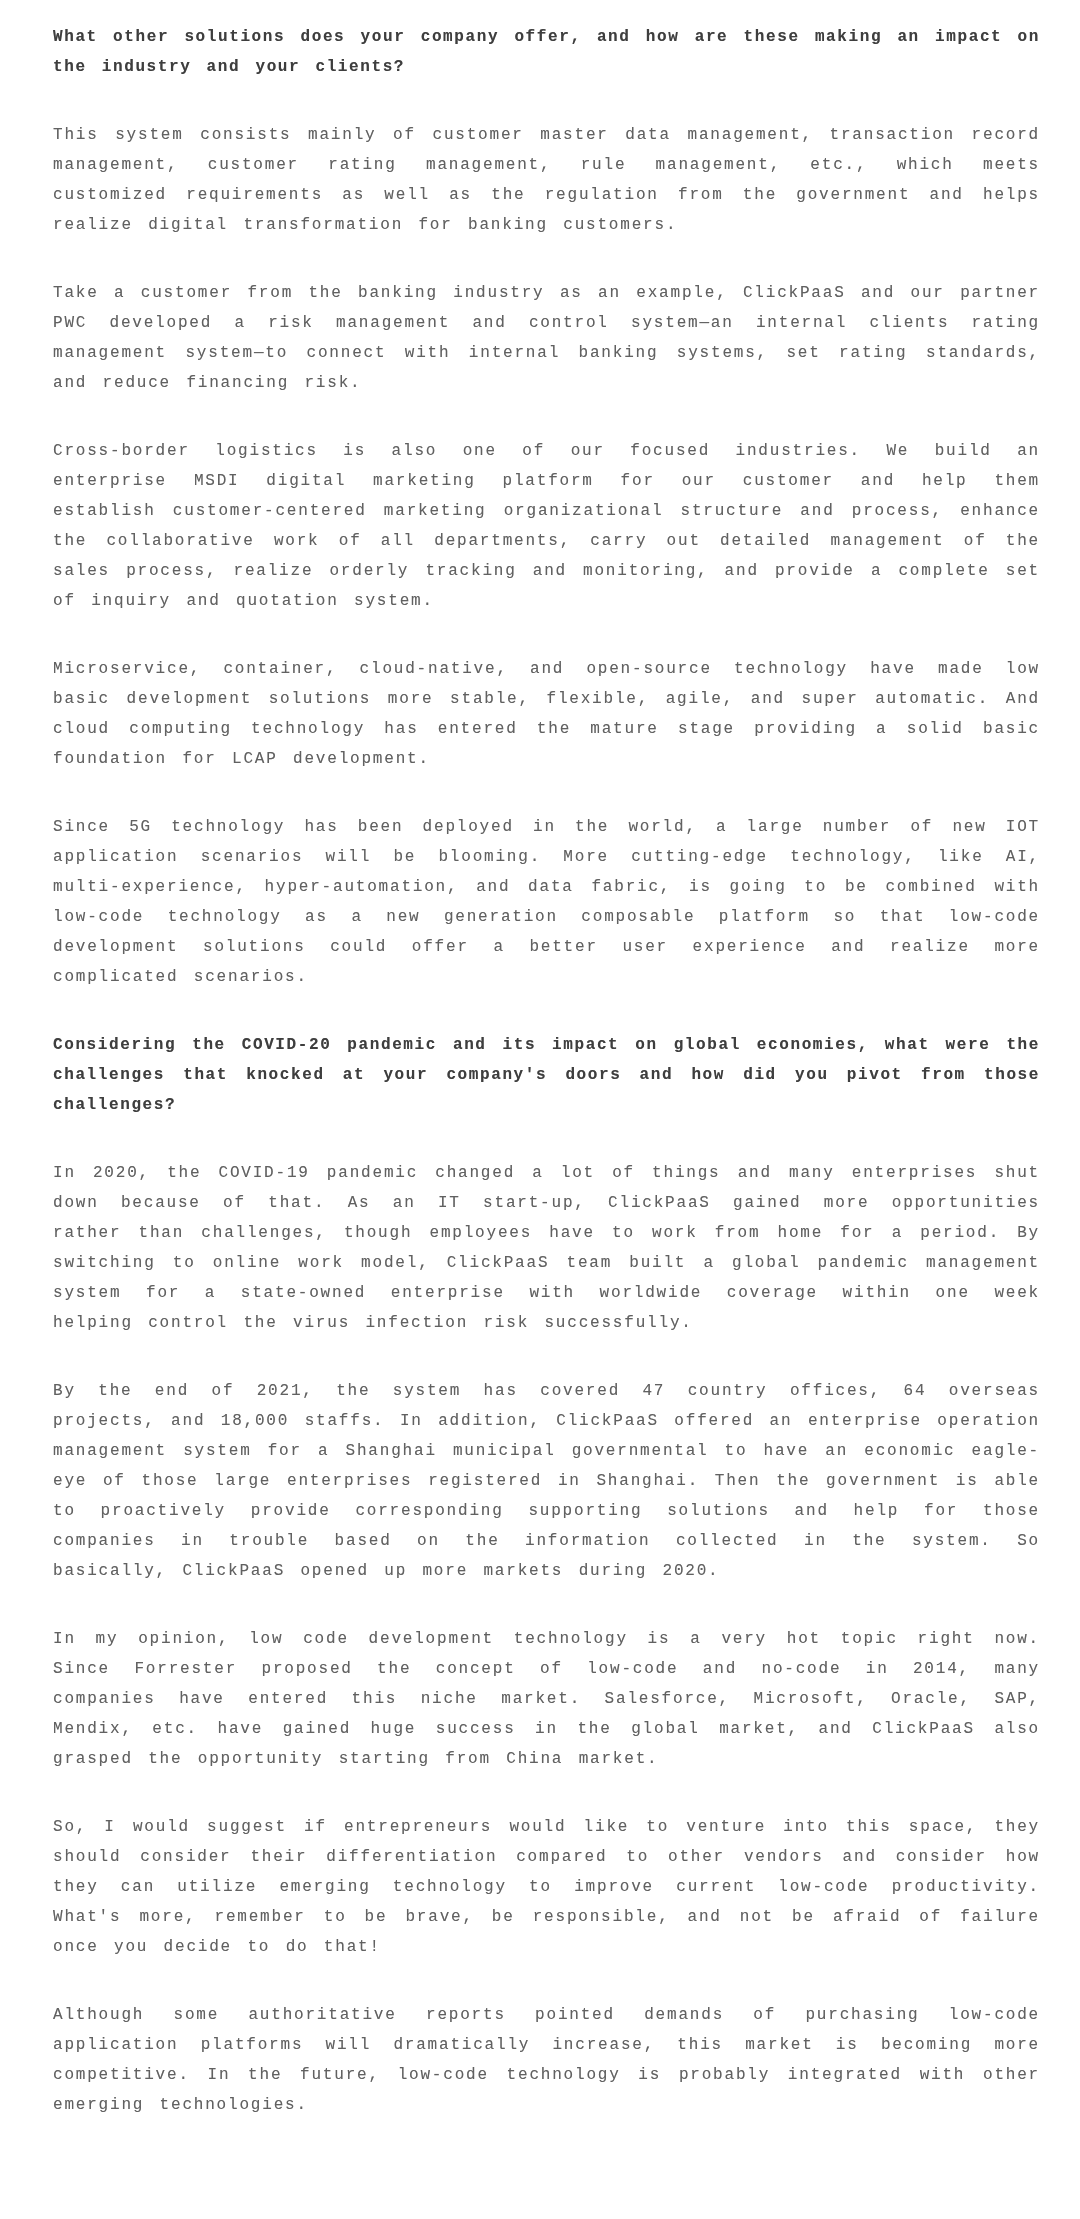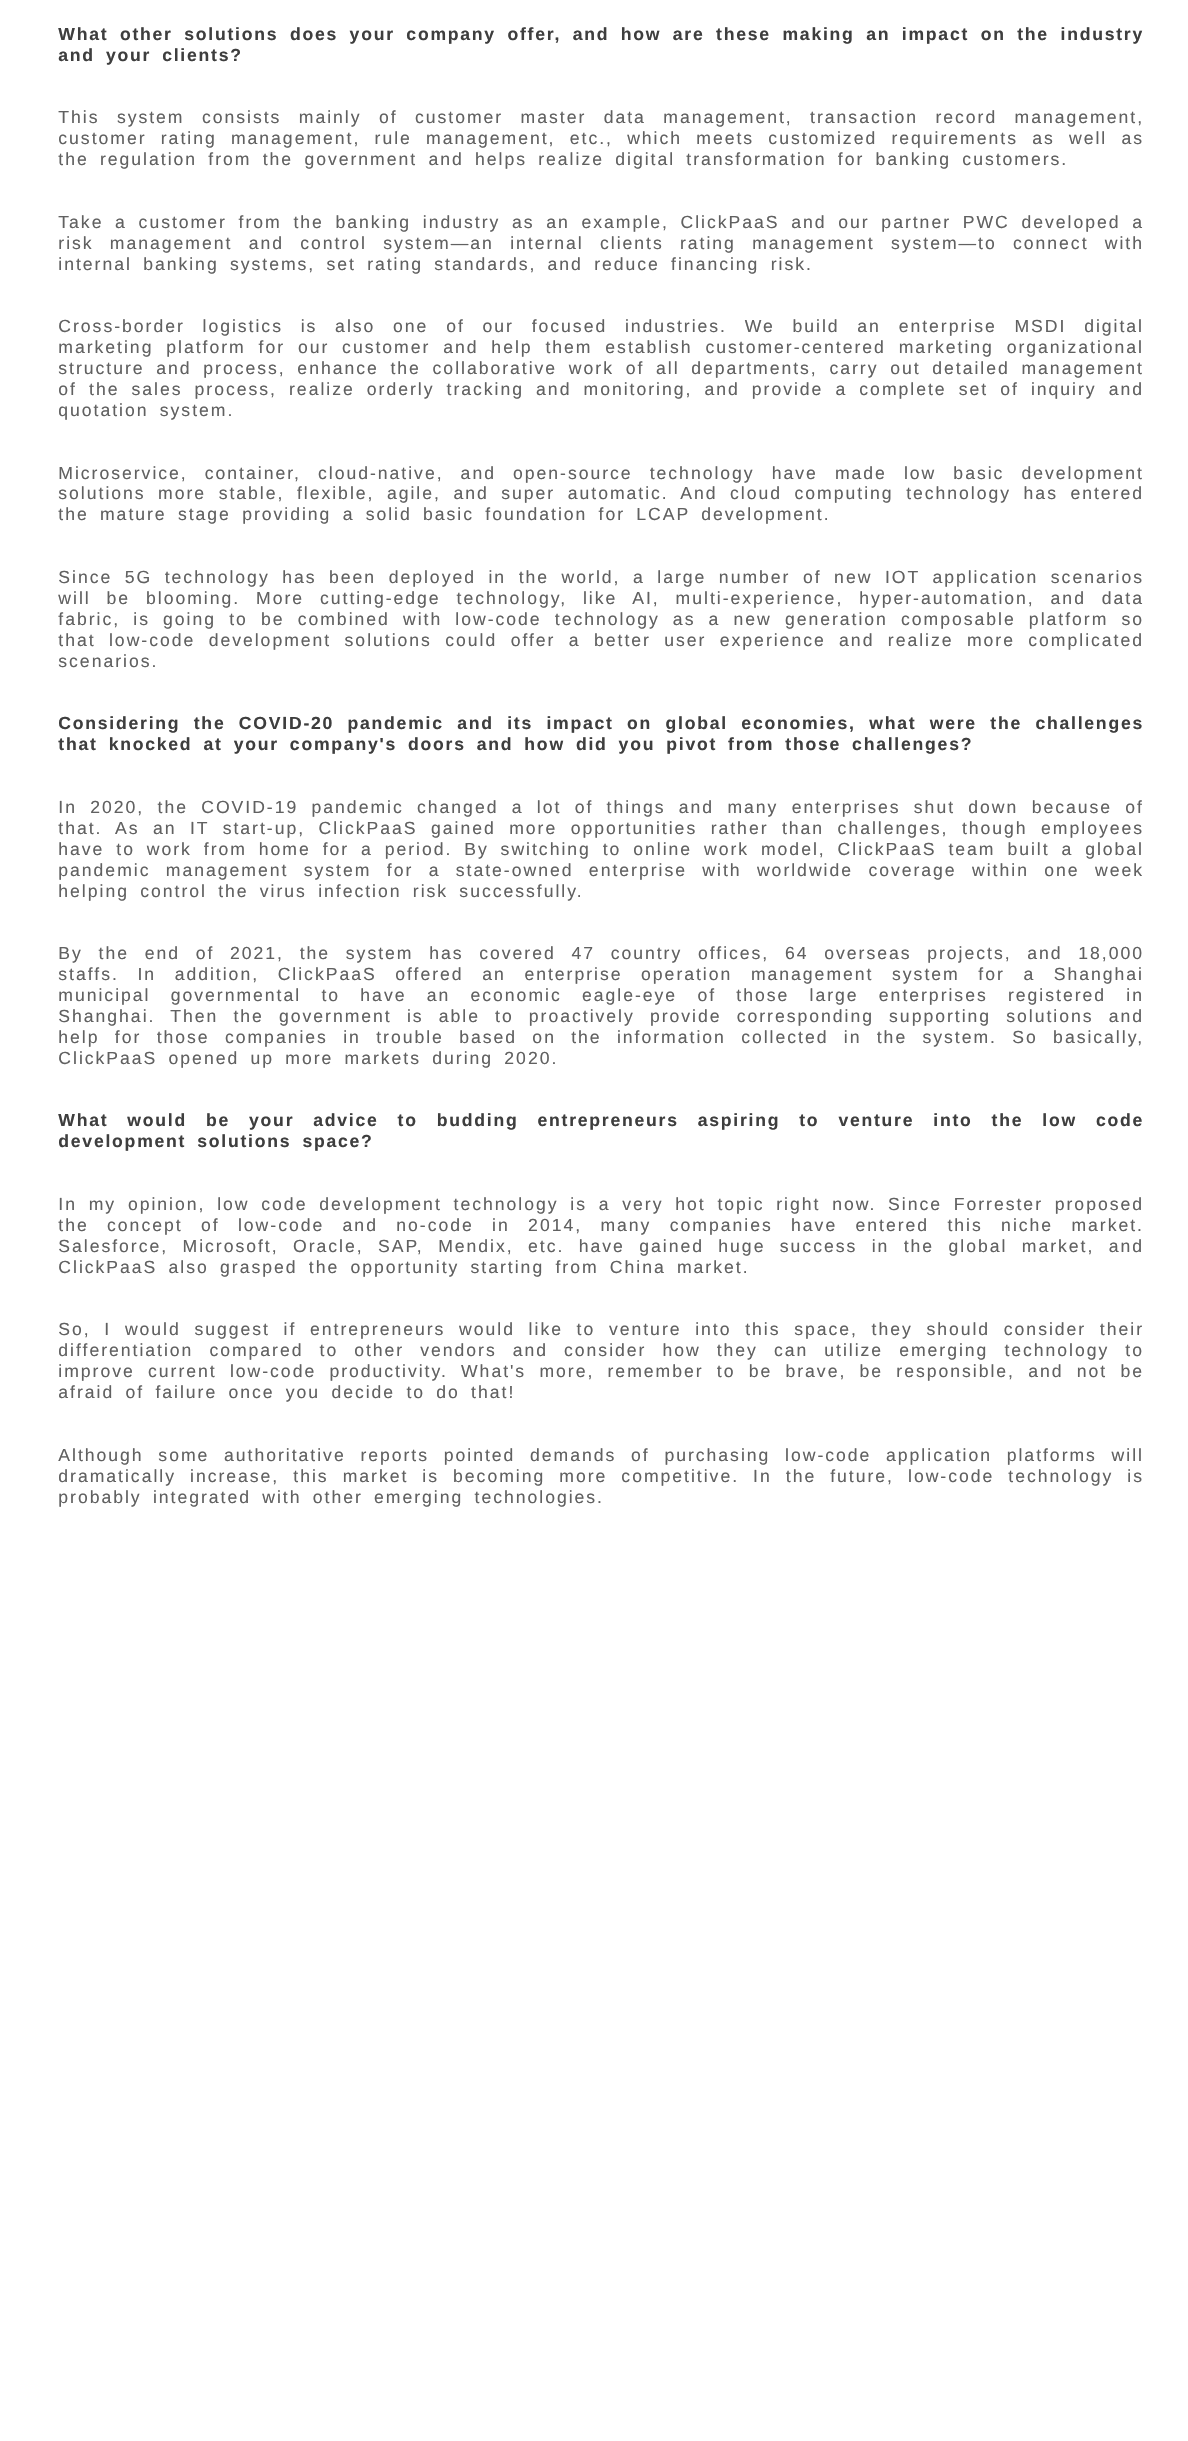--- a/index.html
+++ b/index.html
@@ -16,27 +16,28 @@
     font-family:"Liberation Sans","DejaVu Sans",sans-serif;
   }
   .page{
     width:1080px;
     height:2219px;
     padding:22px 40px 40px 53px;
     background:var(--bg);
   }
   .article p{
     font-size:16px;
-    line-height:19px;
+    line-height:30px;
     letter-spacing:1.8px;
     word-spacing:4px;
     text-align:justify;
     color:var(--body-color);
     margin:0 0 38px 0;
     text-shadow:0 0 0.5px rgba(90,90,90,0.35);
+    font-family:Liberation Mono, monospace;
   }
   .article p.question{
     font-weight:bold;
     color:var(--heading-color);
     letter-spacing:1.6px;
     text-shadow:0 0 0.5px rgba(62,62,62,0.4);
   }
   .article p:last-child{margin-bottom:0;}
 </style>
 </head>
@@ -47,18 +48,17 @@
 
   <p class="question">What other solutions does your company offer, and how are these making an impact on the industry and your clients?</p>
       <p class="answer">This system consists mainly of customer master data management, transaction record management, customer rating management, rule management, etc., which meets customized requirements as well as the regulation from the government and helps realize digital transformation for banking customers.</p>
       <p class="answer">Take a customer from the banking industry as an example, ClickPaaS and our partner PWC developed a risk management and control system—an internal clients rating management system—to connect with internal banking systems, set rating standards, and reduce financing risk.</p>
       <p class="answer">Cross-border logistics is also one of our focused industries. We build an enterprise MSDI digital marketing platform for our customer and help them establish customer-centered marketing organizational structure and process, enhance the collaborative work of all departments, carry out detailed management of the sales process, realize orderly tracking and monitoring, and provide a complete set of inquiry and quotation system.</p>
       <p class="answer">Microservice, container, cloud-native, and open-source technology have made low basic development solutions more stable, flexible, agile, and super automatic. And cloud computing technology has entered the mature stage providing a solid basic foundation for LCAP development.</p>
       <p class="answer">Since 5G technology has been deployed in the world, a large number of new IOT application scenarios will be blooming. More cutting-edge technology, like AI, multi-experience, hyper-automation, and data fabric, is going to be combined with low-code technology as a new generation composable platform so that low-code development solutions could offer a better user experience and realize more complicated scenarios.</p>
       <p class="question">Considering the COVID-20 pandemic and its impact on global economies, what were the challenges that knocked at your company's doors and how did you pivot from those challenges?</p>
       <p class="answer">In 2020, the COVID-19 pandemic changed a lot of things and many enterprises shut down because of that. As an IT start-up, ClickPaaS gained more opportunities rather than challenges, though employees have to work from home for a period. By switching to online work model, ClickPaaS team built a global pandemic management system for a state-owned enterprise with worldwide coverage within one week helping control the virus infection risk successfully.</p>
       <p class="answer">By the end of 2021, the system has covered 47 country offices, 64 overseas projects, and 18,000 staffs. In addition, ClickPaaS offered an enterprise operation management system for a Shanghai municipal governmental to have an economic eagle-eye of those large enterprises registered in Shanghai. Then the government is able to proactively provide corresponding supporting solutions and help for those companies in trouble based on the information collected in the system. So basically, ClickPaaS opened up more markets during 2020.</p>
-      <p class="question">What would be your advice to budding entrepreneurs aspiring to venture into the low code development solutions space?</p>
       <p class="answer">In my opinion, low code development technology is a very hot topic right now. Since Forrester proposed the concept of low-code and no-code in 2014, many companies have entered this niche market. Salesforce, Microsoft, Oracle, SAP, Mendix, etc. have gained huge success in the global market, and ClickPaaS also grasped the opportunity starting from China market.</p>
       <p class="answer">So, I would suggest if entrepreneurs would like to venture into this space, they should consider their differentiation compared to other vendors and consider how they can utilize emerging technology to improve current low-code productivity. What's more, remember to be brave, be responsible, and not be afraid of failure once you decide to do that!</p>
       <p class="answer">Although some authoritative reports pointed demands of purchasing low-code application platforms will dramatically increase, this market is becoming more competitive. In the future, low-code technology is probably integrated with other emerging technologies.</p>
     </main>
 </div>
 
 </body></html>

